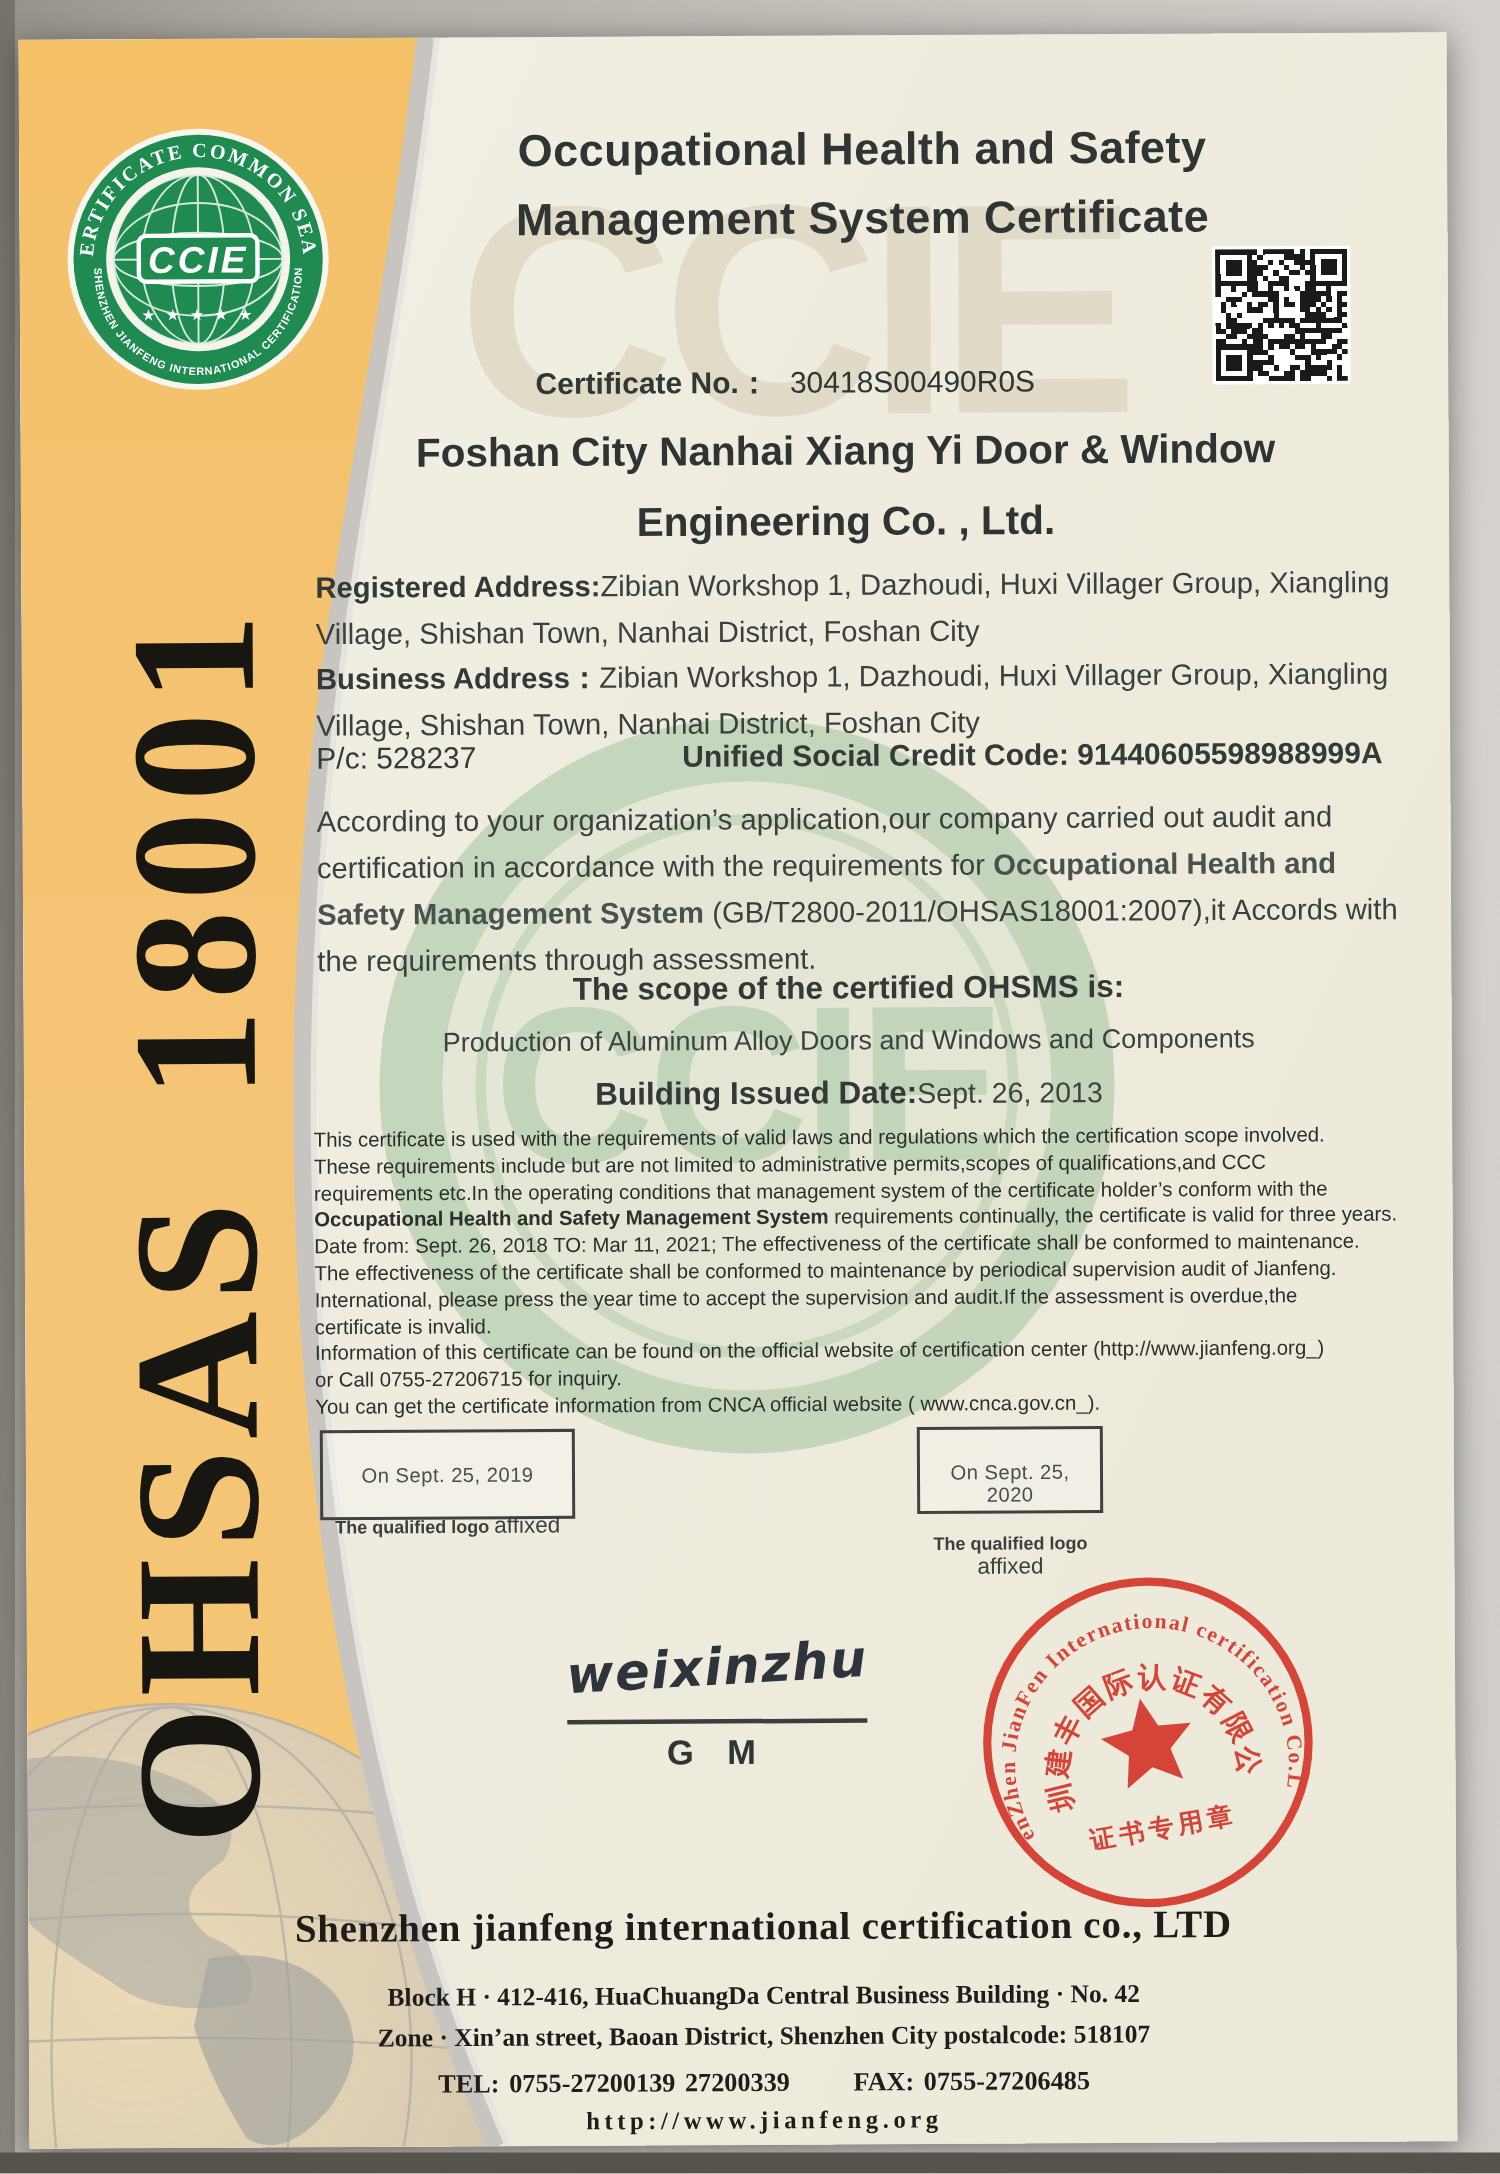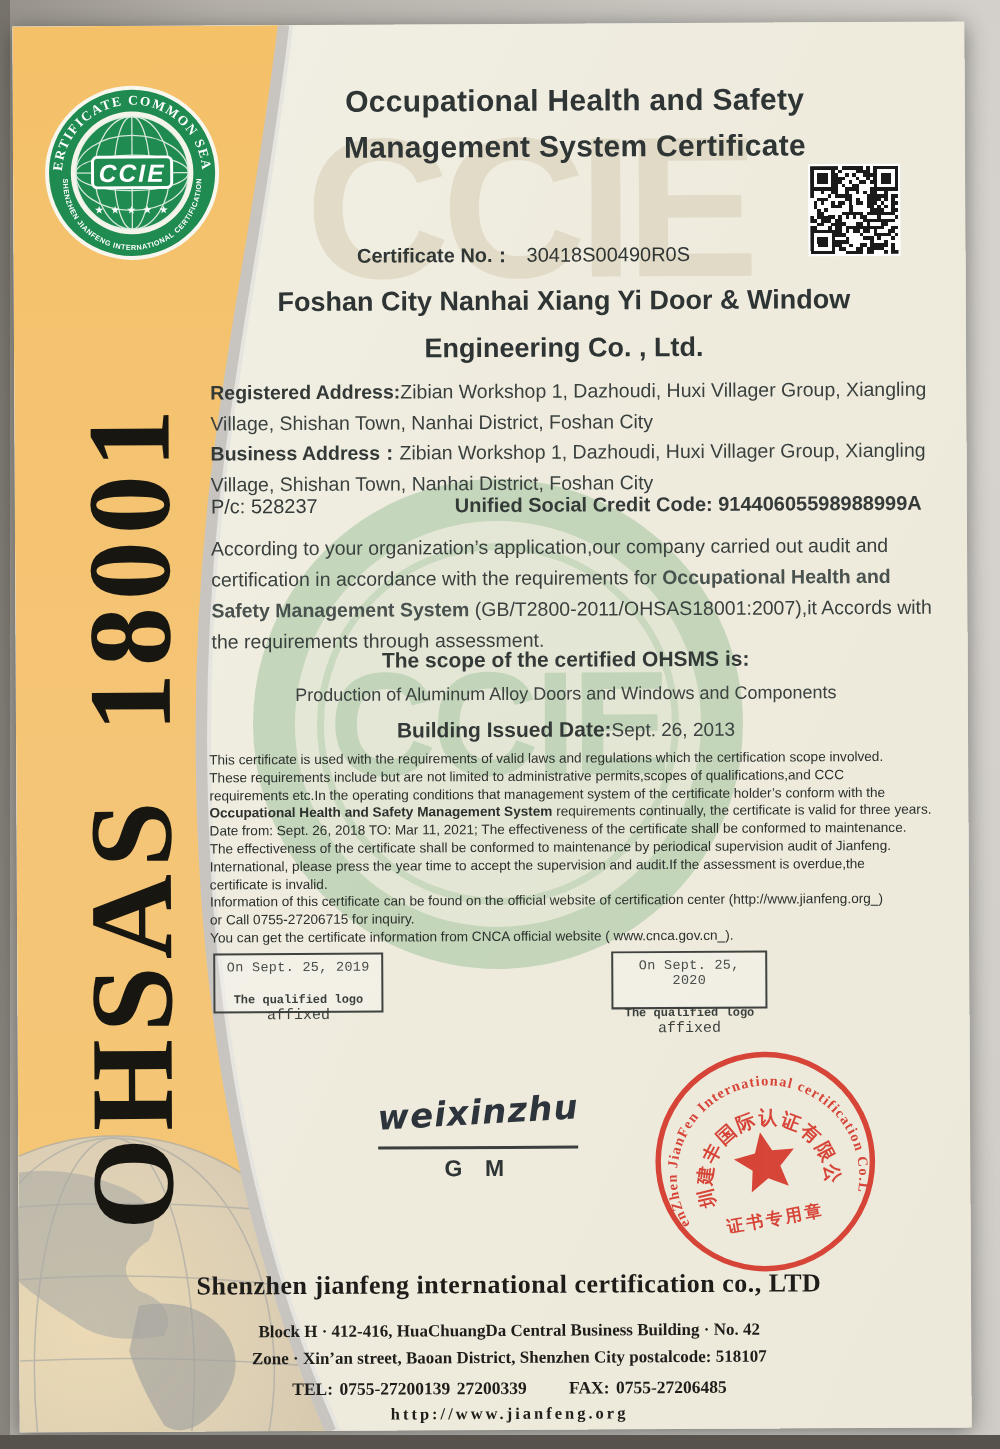--- a/index.html
+++ b/index.html
@@ -70,26 +70,26 @@
   .bodytext{position:absolute;left:196px;top:508px;width:742px;font-size:19.5px;line-height:31px;color:#3a403e;}
   .bodytext .semib{font-weight:700;color:#49524e;}
   .scope-head{position:absolute;left:200px;top:624px;width:700px;text-align:center;
     font-size:21px;font-weight:700;color:#333937;}
   .scope-val{position:absolute;left:200px;top:660px;width:700px;text-align:center;font-size:18px;color:#3c4240;}
   .issued{position:absolute;left:200px;top:694px;width:700px;text-align:center;font-size:19px;color:#3c4240;}
   .issued .lbl{font-weight:700;font-size:21px;color:#333937;}
   .fineprint{position:absolute;left:193px;top:726px;width:752px;font-size:13.6px;line-height:17.8px;color:#2c302d;}
   .fineprint .fp-b{font-weight:700;}
   .affix-box{position:absolute;border:2px solid #3f423f;background:rgba(255,255,255,.25);
-    text-align:center;padding:5px 6px 6px 6px;box-sizing:border-box;font-family:Liberation Mono, monospace;}
+    text-align:center;padding:21px 6px 6px 6px;box-sizing:border-box;}
   .affix-box .d{font-size:13.5px;color:#4a4e4b;letter-spacing:.3px;}
   .affix-box .c{margin-top:18px;font-size:12px;font-weight:700;color:#3c403d;}
   .affix-box .c .aff{font-size:15px;font-weight:400;}
   .box1{left:196px;top:928px;width:170px;height:60px;}
-  .box2{left:594px;top:928px;width:156px;height:58px;}
+  .box2{left:594px;top:928px;width:124px;height:58px;}
 
   .sig-block{position:absolute;left:348px;top:1068px;width:224px;text-align:center;}
   .sig-script{font-family:"DejaVu Sans",sans-serif;font-style:italic;font-weight:700;
     font-size:34px;color:#2e343c;transform:rotate(-3deg);letter-spacing:1px;}
   .sig-line{margin:14px auto 0 auto;width:200px;border-top:3px solid #3a3e3c;}
   .sig-title{margin-top:6px;font-size:23px;font-weight:700;letter-spacing:8px;color:#2f3534;}
 
   .stamp{position:absolute;left:628px;top:1020px;width:238px;height:238px;z-index:6;opacity:.92;
     transform:rotate(-10deg);}
 

